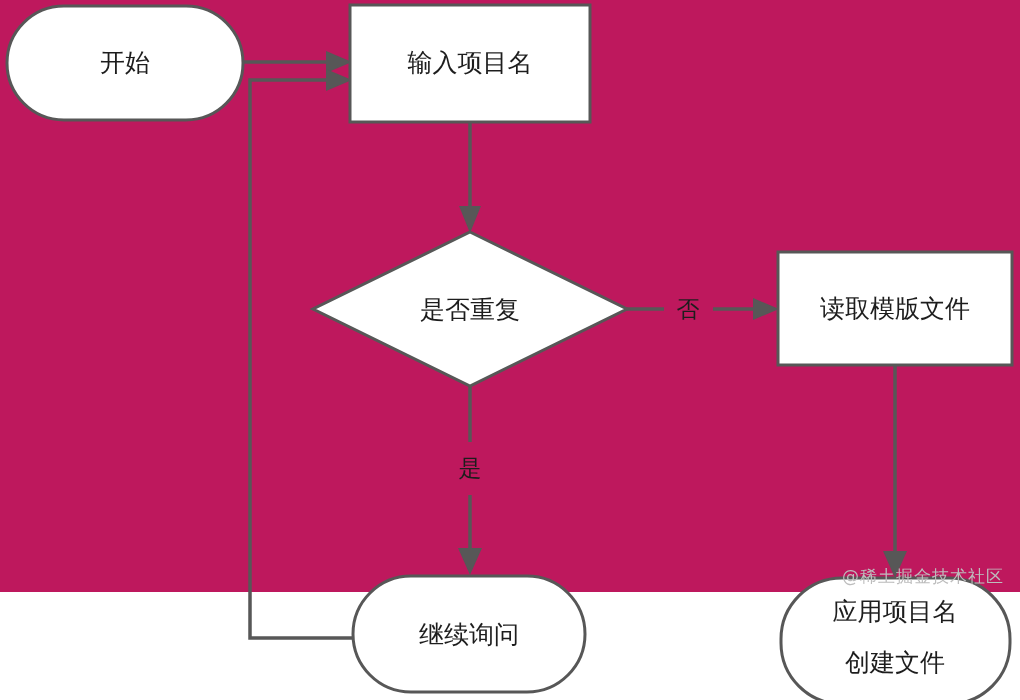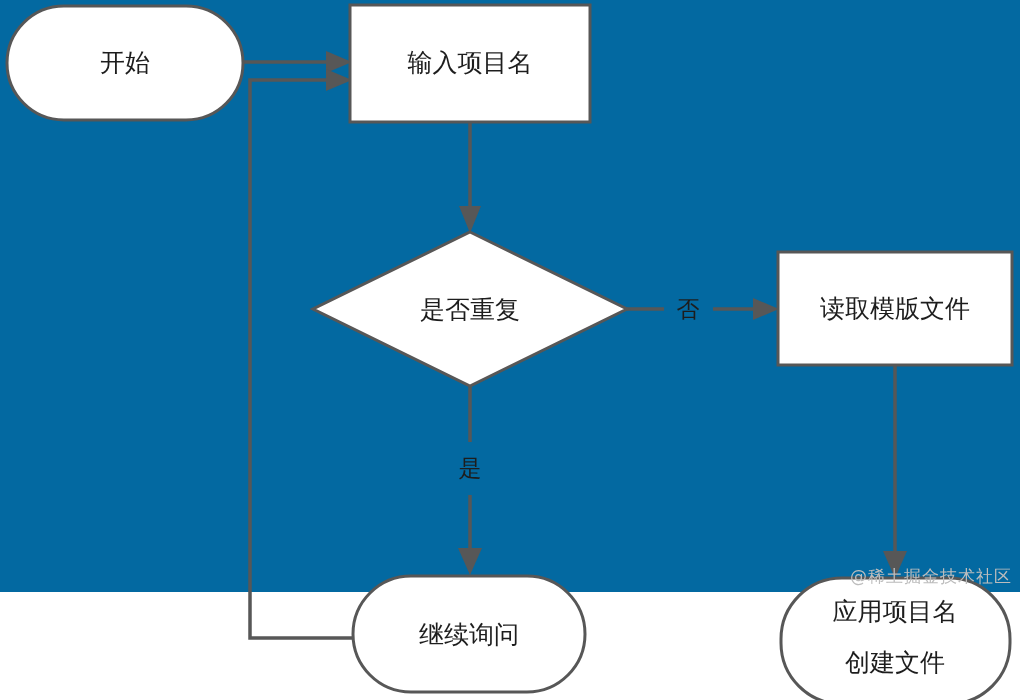--- a/index.html
+++ b/index.html
@@ -10,21 +10,21 @@
   body {
     width: 1020px;
     height: 700px;
     overflow: hidden;
     font-family: "DejaVu Sans", "Liberation Sans", sans-serif;
   }
   #canvas {
     position: relative;
     width: 1020px;
     height: 592px;
-    background: #0369a1;
+    background: #be185d;
   }
   svg#flow {
     position: absolute;
     top: 0;
     left: 0;
     width: 1020px;
     height: 700px;
     display: block;
   }
   .node-shape {
@@ -52,21 +52,21 @@
   }
   .edge-label {
     font-family: "DejaVu Sans", "Liberation Sans", sans-serif;
     font-size: 23px;
     fill: #1d1d1d;
     text-anchor: middle;
     dominant-baseline: middle;
   }
   .watermark {
     position: absolute;
-    right: 8px;
+    right: 16px;
     bottom: 4px;
     font-family: "DejaVu Sans", "Liberation Sans", sans-serif;
     font-size: 17px;
     color: #bdbdbd;
     letter-spacing: 1px;
     user-select: none;
     white-space: nowrap;
   }
 </style>
 </head>

